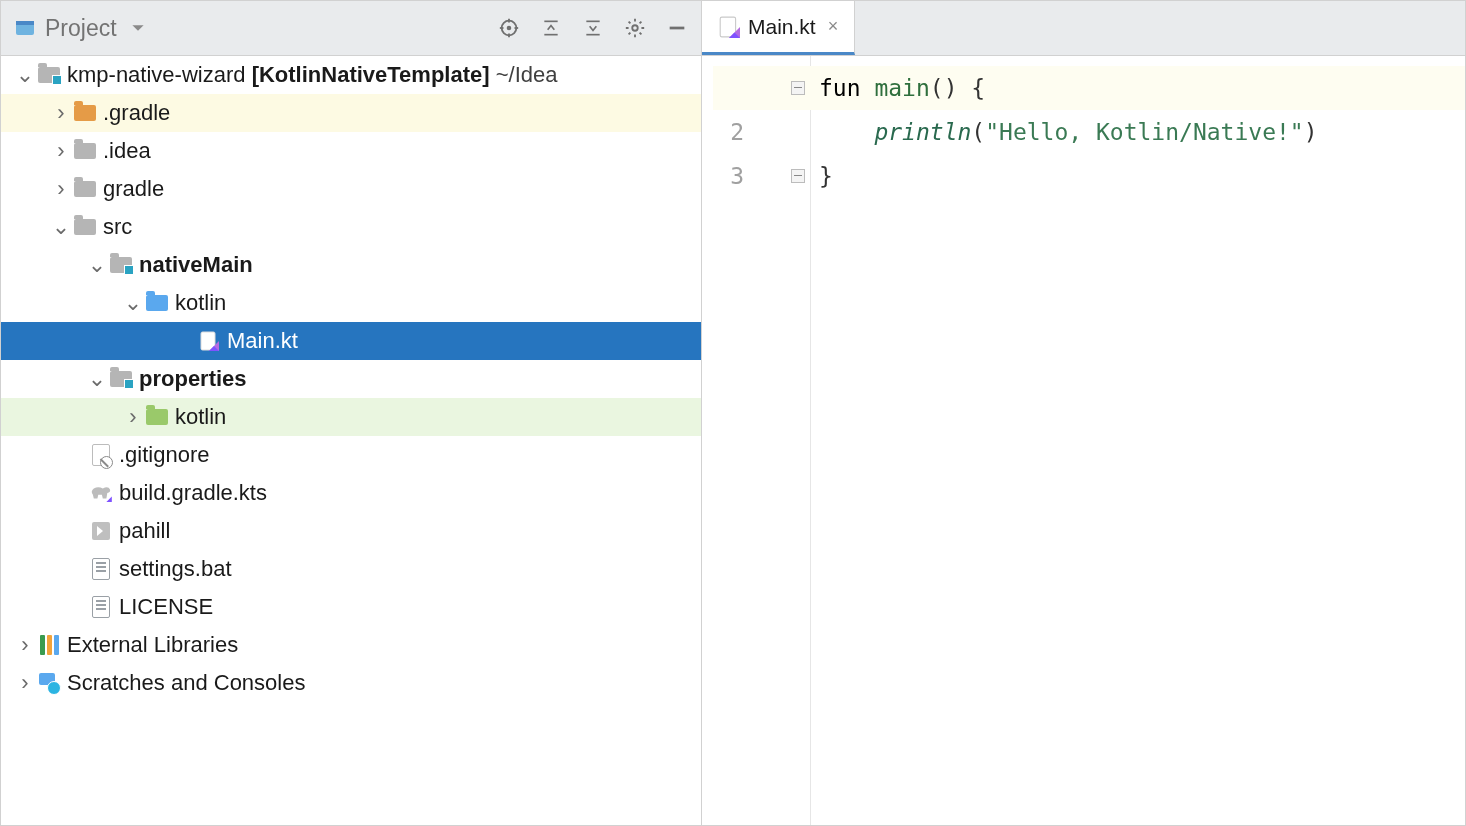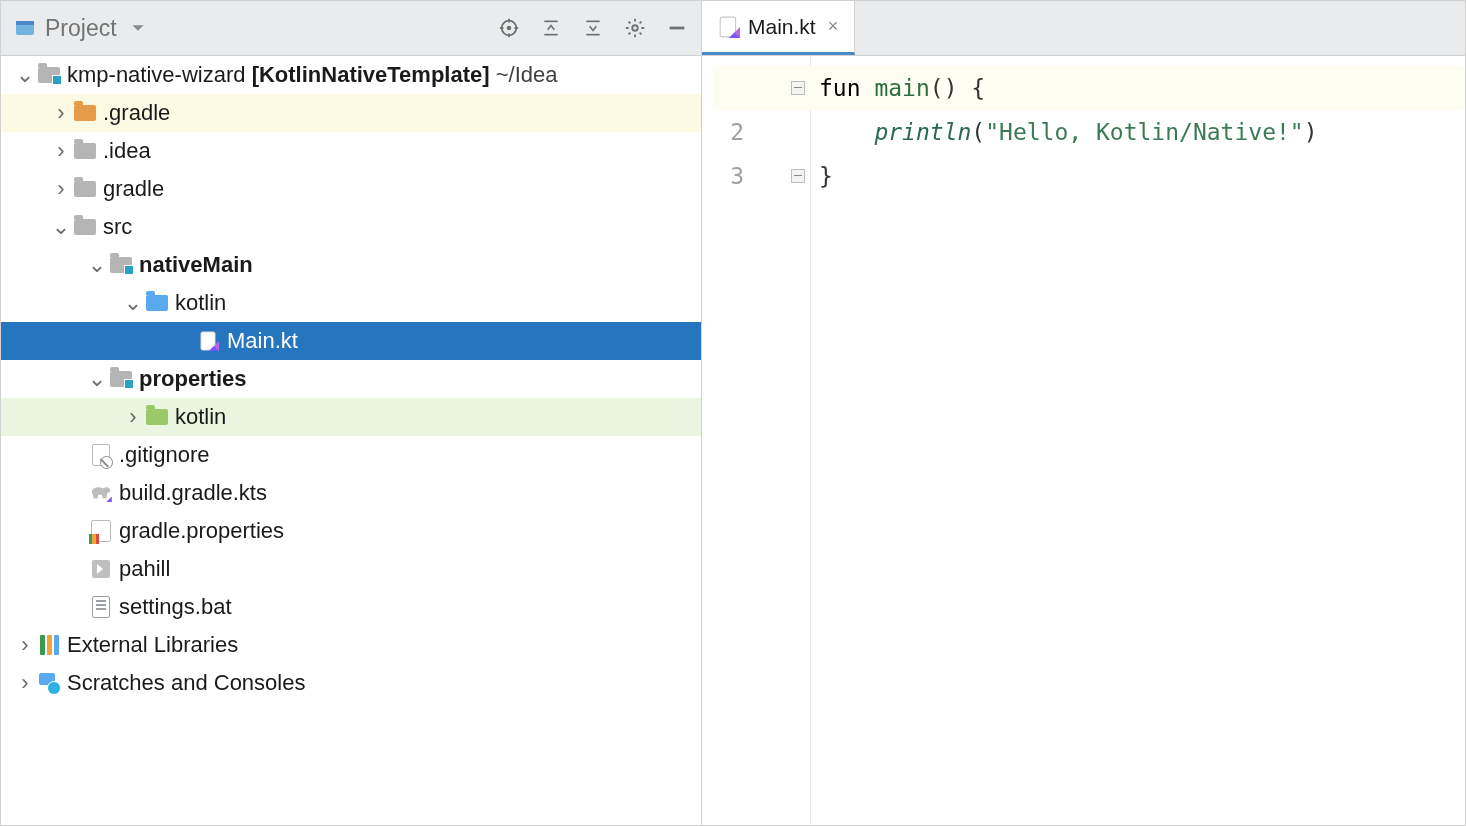--- a/index.html
+++ b/index.html
@@ -367,44 +367,44 @@
           <span class="gradle-elephant">
               <svg viewBox="0 0 24 20">
                 <path d="M3 12 Q0 8 4 5 Q9 2 14 5 Q20 2 22 6 Q23 9 19 10 L18 16 L14 16 L13 12 L9 12 L8 16 L4 16 Z" fill="#bcbcbc"></path>
                 <path d="M18 20 L24 14 L24 20 Z" fill="#7f52ff"></path>
               </svg>
             </span>
         </span>
         <span class="node-label">build.gradle.kts</span>
       </div>
 
-      <div class="row">
-        <span class="indent i2"></span>
-        <span class="icon-slot">
-            <span class="props-icon"></span>
-          </span>
-        <span class="node-label">gradle.properties</span>
-      </div>
 
       <div class="row">
         <span class="indent i2"></span>
         <span class="icon-slot">
             <span class="exec-icon"></span>
           </span>
         <span class="node-label">pahill</span>
       </div>
 
       <div class="row">
         <span class="indent i2"></span>
         <span class="icon-slot">
             <span class="generic-file"></span>
           </span>
         <span class="node-label">settings.bat</span>
       </div>
 
+      <div class="row">
+        <span class="indent i2"></span>
+        <span class="icon-slot">
+            <span class="generic-file"></span>
+          </span>
+        <span class="node-label">LICENSE</span>
+      </div>
 
 
       <div class="row">
         <span class="indent i0"></span>
         <span class="arrow">›</span>
         <span class="icon-slot">
           <span class="libs-icon">
               <i style="background:#3a9b4f"></i>
               <i style="background:#f2a33a"></i>
               <i style="background:#5aa8ee"></i>

